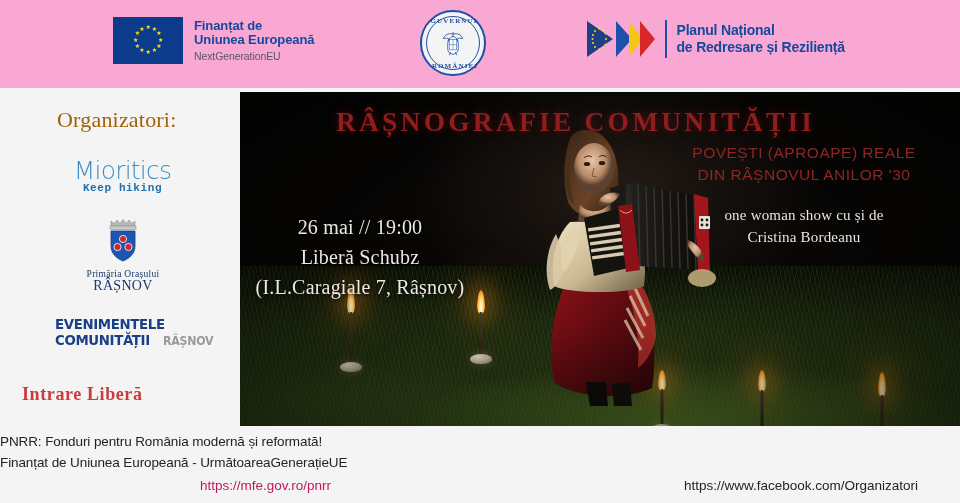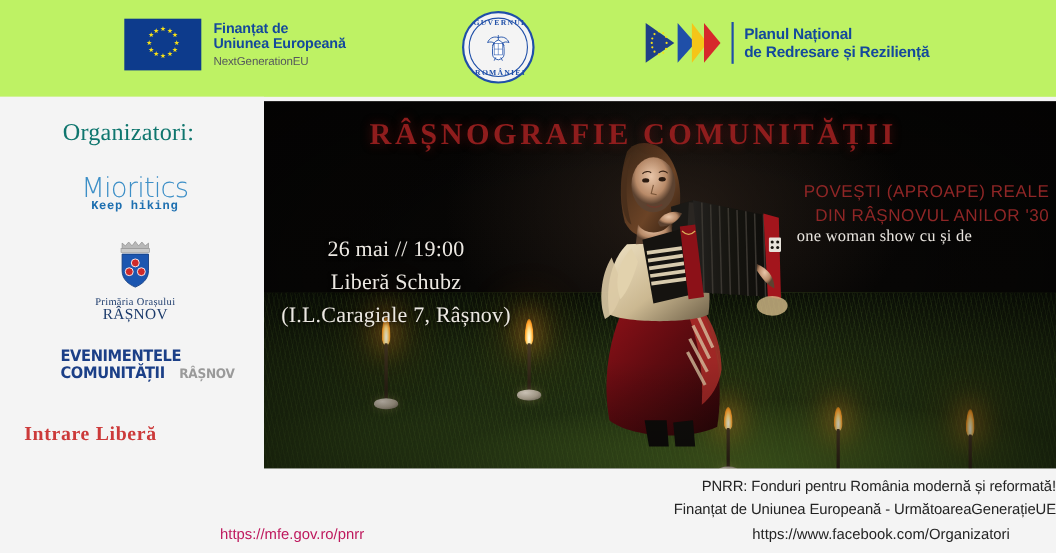--- a/index.html
+++ b/index.html
@@ -7,21 +7,21 @@
     width: 960px; height: 503px;
     background: #f4f4f4;
     font-family: "Liberation Sans", sans-serif;
     overflow: hidden;
   }
   .page { position: relative; width: 960px; height: 503px; background: #f4f4f4; }
 
   
   .header {
     position: absolute; left: 0; top: 0; width: 960px; height: 88px;
-    background: #bef264;
+    background: #f9a8d4;
     display: flex; align-items: center;
   }
   .eu-logo { position: absolute; left: 113px; top: 17px; display: flex; align-items: center; gap: 11px; }
   .eu-flag {
     width: 70px; height: 47px; background: #0d3b8c; position: relative; flex: none;
   }
   .eu-stars { position: absolute; inset: 0; }
   .eu-star {
     position: absolute; width: 4px; height: 4px; color: #f7e017; font-size: 5.5px;
     line-height: 4px; text-align: center;
@@ -55,21 +55,21 @@
   .pnrr-logo { position: absolute; left: 585px; top: 17px; display: flex; align-items: center; }
   .pnrr-arrows { width: 76px; height: 44px; flex: none; }
   .pnrr-div { width: 1.5px; height: 38px; background: #1f4fa8; margin: 0 10px 0 4px; }
   .pnrr-text { line-height: 1.2; }
   .pnrr-t1, .pnrr-t2 { font-size: 14px; font-weight: bold; color: #14499c; letter-spacing: -0.2px; }
 
   
   .left-panel { position: absolute; left: 0; top: 88px; width: 240px; height: 338px; background: #f4f4f4; }
   .organizatori {
     position: absolute; left: 57px; top: 19px;
-    font-family: "Liberation Serif", serif; font-size: 22px; color: #0f766e;
+    font-family: "Liberation Serif", serif; font-size: 22px; color: #a16207;
     letter-spacing: 0.2px;
   }
 
   .logo-mioritics { position: absolute; left: 60px; top: 68px; width: 125px; text-align: center; }
   .mio-main {
     font-size: 25px; color: #3d8fc7; letter-spacing: -0.8px;
     font-family: "DejaVu Sans", sans-serif; font-weight: 300;
   }
   .mio-sub {
     font-size: 11px; color: #1d6fb0; font-weight: bold; letter-spacing: 0.6px;
@@ -161,21 +161,21 @@
 
   
   .poster-title {
     position: absolute; left: 96px; top: 14px;
     font-family: "Liberation Serif", serif; font-weight: bold;
     font-size: 27.5px; letter-spacing: 3.2px; color: #8f1d1d;
     text-shadow: 0 0 10px rgba(180,30,30,0.35);
     white-space: nowrap;
   }
   .poster-sub {
-    position: absolute; left: 414px; top: 72px; width: 300px; text-align: right;
+    position: absolute; left: 414px; top: 50px; width: 300px; text-align: center;
     color: #8f2626; line-height: 1.42;
   }
   .poster-sub div {
     font-family: "Liberation Sans", sans-serif; font-size: 15.5px; letter-spacing: 0.5px;
   }
   .poster-credit {
     position: absolute; left: 414px; top: 112px; width: 300px; text-align: center;
     color: #e8e4de; line-height: 1.48;
   }
   .poster-credit div {
@@ -186,21 +186,21 @@
     color: #ece8e2; line-height: 1.5;
   }
   .poster-info div {
     font-family: Liberation Serif, serif; font-size: 20px; letter-spacing: 0.2px;
     text-shadow: 0 1px 4px rgba(0,0,0,0.9);
   }
 
   
   .footer { position: absolute; left: 0; top: 426px; width: 960px; height: 77px; background: #f4f4f4; }
   .foot-l1, .foot-l2 {
-    position: absolute; width: 960px; text-align: right;
+    position: absolute; width: 960px; text-align: left;
     font-family: "Liberation Sans", sans-serif; font-size: 13.5px; color: #232323;
     letter-spacing: -0.1px;
   }
   .foot-l1 { top: 8px; }
   .foot-l2 { top: 29px; }
   .foot-link-l {
     position: absolute; left: 200px; top: 52px;
     font-family: "Liberation Sans", sans-serif; font-size: 13.5px; color: #232323;
   }
   .foot-link-r {
@@ -445,20 +445,21 @@
 
     <div class="poster-title">RÂȘNOGRAFIE  COMUNITĂȚII</div>
 
     <div class="poster-sub">
       <div>POVEȘTI (APROAPE) REALE</div>
       <div>DIN RÂȘNOVUL ANILOR '30</div>
     </div>
 
     <div class="poster-credit">
       <div>one woman show cu și de</div>
+      <div>Cristina Bordeanu</div>
     </div>
 
     <div class="poster-info">
       <div>26 mai // 19:00</div>
       <div>Liberă Schubz</div>
       <div>(I.L.Caragiale 7, Râșnov)</div>
     </div>
   </div>
 
   <div class="footer">

